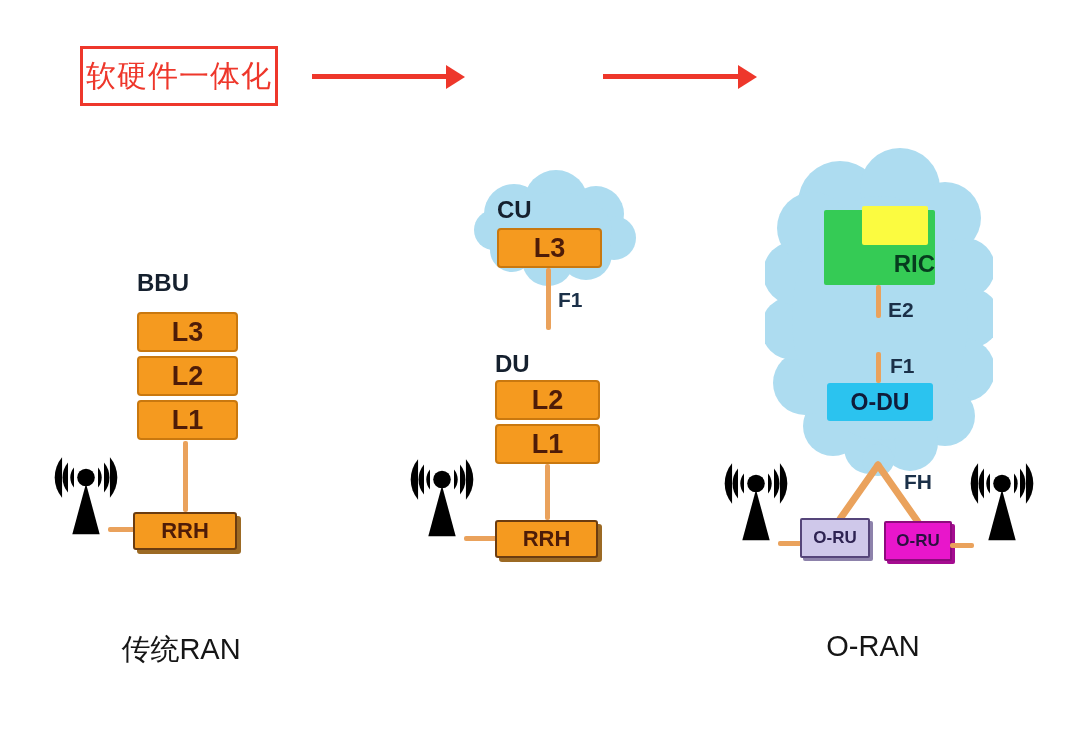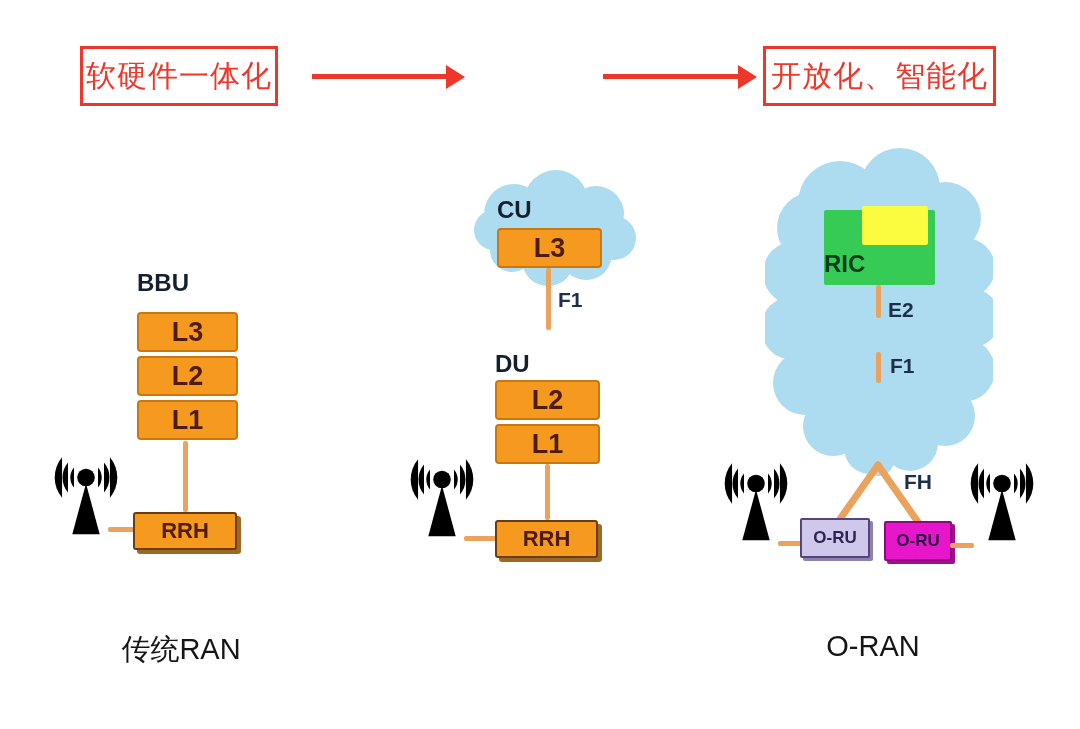--- a/index.html
+++ b/index.html
@@ -42,21 +42,21 @@
   .caption{
     position:absolute;top:630px;transform:translateX(-50%);
     font-size:29px;font-weight:500;color:var(--c-caption-dark);white-space:nowrap;
   }
   .antenna{position:absolute;width:100px;height:88px;}
   .cloud-svg{position:absolute;}
   .cloud-fill{fill:var(--c-cloud);}
   
   .ric-green{position:absolute;left:824px;top:210px;width:111px;height:75px;background:var(--c-green);border-radius:2px;}
   .ric-yellow{position:absolute;left:862px;top:206px;width:66px;height:39px;background:var(--c-yellow);border-radius:2px;}
-  .ric-text{position:absolute;left:824px;top:250px;width:111px;text-align:left;font-size:24px;font-weight:bold;color:var(--c-green-text);}
+  .ric-text{position:absolute;left:824px;top:250px;width:111px;text-align:right;font-size:24px;font-weight:bold;color:var(--c-green-text);}
   .ocu{
     position:absolute;left:820px;top:318px;width:115px;height:34px;border-radius:3px;
     background:linear-gradient(90deg, var(--c-ocu-red) 0 52%, var(--c-orange) 52% 100%);
     color:#101c3a;font-size:23px;font-weight:bold;
     display:flex;align-items:center;justify-content:center;
   }
   .odu{
     position:absolute;left:827px;top:383px;width:106px;height:38px;border-radius:3px;
     background:var(--c-odu-cyan);color:#101c3a;font-size:23px;font-weight:bold;
     display:flex;align-items:center;justify-content:center;
@@ -99,21 +99,20 @@
         <line class="leg" x1="59" y1="66" x2="71" y2="87"></line>
       </symbol>
     </defs>
   </svg>
 
   <div class="flow-box b1">软硬件一体化</div>
   <div class="arrow-line a1"></div>
   <div class="arrow-head a1"></div>
   <div class="arrow-line a2"></div>
   <div class="arrow-head a2"></div>
-  <div class="flow-box b3">开放化、智能化</div>
 
   <div class="unit-label" style="left:137px;top:269px;width:101px;">BBU</div>
   <div class="mod layer" style="left:137px;top:312px;width:101px;height:40px;">L3</div>
   <div class="mod layer" style="left:137px;top:356px;width:101px;height:40px;">L2</div>
   <div class="mod layer" style="left:137px;top:400px;width:101px;height:40px;">L1</div>
   <div class="vline" style="left:183px;top:441px;height:71px;"></div>
   <svg class="antenna" style="left:36px;top:456px;">
       <use href="#antenna"></use>
     </svg>
   <div class="hline" style="left:108px;top:527px;width:28px;"></div>
@@ -167,20 +166,21 @@
       <ellipse cx="115" cy="170" rx="88" ry="122"></ellipse>
     </g>
   </svg>
   <div class="ric-green"></div>
   <div class="ric-yellow"></div>
   <div class="ric-text">RIC</div>
   <div class="vline" style="left:876px;top:285px;height:33px;"></div>
   <div class="if-label" style="left:888px;top:290px;margin-top:8px;">E2</div>
   <div class="vline" style="left:876px;top:352px;height:31px;"></div>
   <div class="if-label" style="left:890px;top:354px;">F1</div>
+  <div class="odu">O-DU</div>
   <svg class="fh-svg">
     <line x1="58" y1="4" x2="20" y2="58"></line>
     <line x1="58" y1="4" x2="98" y2="61"></line>
   </svg>
   <div class="if-label" style="left:904px;top:470px;">FH</div>
   <svg class="antenna" style="left:706px;top:462px;">
       <use href="#antenna"></use>
     </svg>
   <div class="hline" style="left:778px;top:541px;width:24px;"></div>
   <div class="oru left">O-RU</div>

